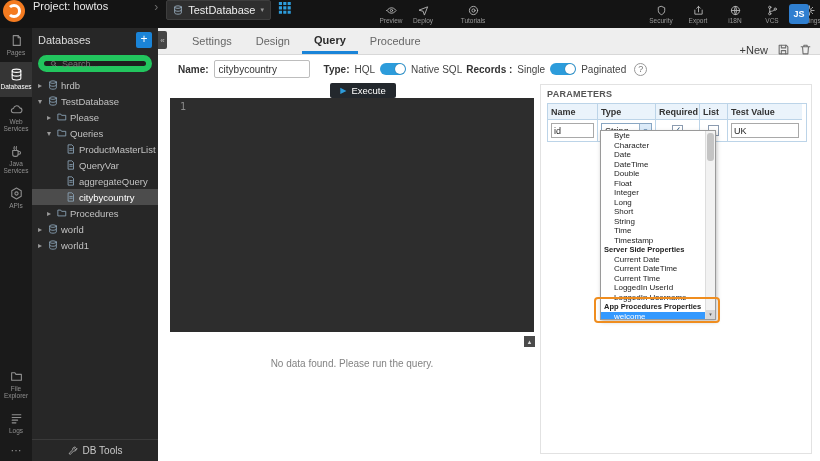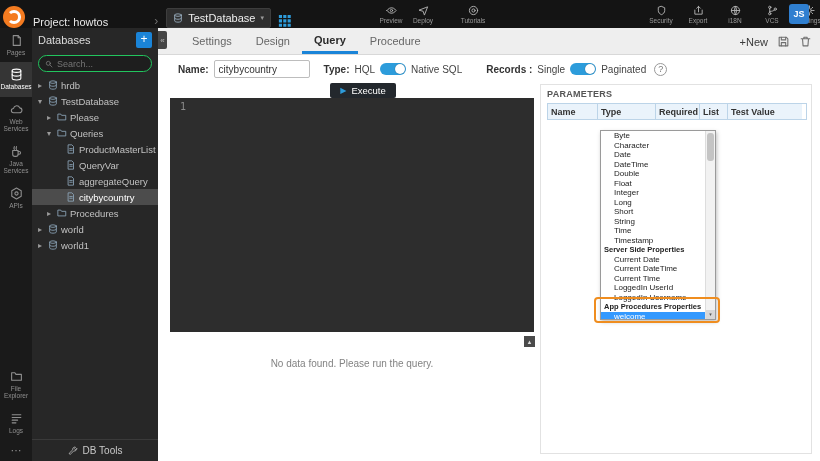--- a/index.html
+++ b/index.html
@@ -1,21 +1,21 @@
 <!DOCTYPE html>
 <html><head>
 <meta charset="utf-8">
 <style>
 *{margin:0;padding:0;box-sizing:border-box}
 html,body{width:820px;height:461px;overflow:hidden;background:#fff;font-family:"Liberation Sans",sans-serif}
 #app{position:relative;width:820px;height:461px;background:#fff}
 svg{display:block}
 
 
-.topbar{position:absolute;left:0;top:0;width:820px;height:28px;background:#141414;display:flex;align-items:flex-end;color:#ccc;z-index:20}
+.topbar{position:absolute;left:0;top:0;width:820px;height:28px;background:#141414;display:flex;align-items:flex-start;color:#ccc;z-index:20}
 .logo{width:22px;height:22px;border-radius:50%;background:#f47b20;margin:0 8px 0 3px;position:relative;flex:none;cursor:pointer}
 .logo::after{content:"";position:absolute;left:4px;top:4px;width:8px;height:8px;border-radius:50%;border:3px solid #fff;border-left-color:transparent}
 .proj{font-size:11px;color:#e8e8e8;white-space:nowrap}
 .chev{color:#6d6d6d;font-size:12px;margin-left:46px}
 .db-select{margin-left:8px;height:20px;background:#2e2e2e;border:1px solid #3d3d3d;border-radius:2px;display:flex;align-items:center;gap:5px;padding:0 6px;font-size:11px;color:#eee;cursor:pointer}
 .db-select .ic{width:10px;height:10px;color:#9fb4c6}
 .db-select .ic svg{width:10px;height:10px}
 .caret{font-size:7px;color:#9a9a9a}
 .grid-ic{margin-left:6px;width:15px;height:15px;color:#2d9cdb;cursor:pointer}
 .grid-ic svg{width:15px;height:15px}
@@ -33,49 +33,49 @@
 .rail-item{display:flex;flex-direction:column;align-items:center;gap:2px;padding:6px 1px;color:#8f8f8f;font-size:6.5px;line-height:1.15;text-align:center;cursor:pointer}
 .rail-item svg{width:13px;height:13px}
 .rail-item.active{background:#353535;color:#fff}
 .rail-item.more{font-size:11px;color:#8f8f8f;padding:4px 0}
 .rail-spacer{flex:1}
 
 
 .sidebar{position:absolute;left:32px;top:28px;width:126px;height:433px;background:#272727;display:flex;flex-direction:column;z-index:10}
 .sb-header{height:24px;display:flex;align-items:center;padding:0 6px;color:#ddd;font-size:11px;flex:none}
 .sb-add{margin-left:auto;width:16px;height:16px;background:#1a84d8;color:#fff;border-radius:2px;font-size:12px;line-height:14px;text-align:center;cursor:pointer}
-.sb-search{margin:3px 6px 5px;height:17px;background:#1e1e1e;border:1px solid #22c55e;border-radius:9px;display:flex;align-items:center;padding:0 6px;gap:4px;flex:none}
+.sb-search{margin:3px 6px 5px;height:17px;background:#1e1e1e;border:6px solid #22c55e;border-radius:9px;display:flex;align-items:center;padding:0 6px;gap:4px;flex:none}
 .sb-search svg{width:8px;height:8px;color:#8a8a8a;flex:none}
 .sb-search input{flex:1;min-width:0;background:transparent;border:none;outline:none;color:#bbb;font-size:9px}
 .tree{flex:1;overflow:hidden;font-size:9.5px;color:#c2c2c2}
 .tree-row{height:16px;display:flex;align-items:center;gap:3px;cursor:pointer;white-space:nowrap}
 .tree-row.selected{background:#4c4c4c;color:#fff}
 .tree-row .tw{width:7px;color:#9a9a9a;font-size:8px;flex:none}
 .tree-row .ti{width:10px;height:10px;color:#8fa8bd;flex:none}
 .tree-row .ti svg{width:10px;height:10px}
 .sb-footer{height:22px;border-top:1px solid #3a3a3a;display:flex;align-items:center;justify-content:center;gap:5px;color:#c9c9c9;font-size:10px;cursor:pointer;flex:none}
 .sb-footer svg{width:10px;height:10px;color:#b9b9b9}
 .collapse-handle{position:absolute;left:158px;top:31px;width:9px;height:18px;background:#454545;color:#bbb;font-size:8px;display:flex;align-items:center;justify-content:center;border-radius:0 2px 2px 0;cursor:pointer;z-index:11}
 
 
 .main{position:absolute;left:158px;top:28px;width:662px;height:433px;background:#fff}
 .tabstrip{position:absolute;left:0;top:0;width:662px;height:27px;background:#eeeeee;border-bottom:1px solid #d8d8d8;display:flex;align-items:stretch;padding-left:22px}
 .tab{padding:0 12px;display:flex;align-items:center;font-size:11px;color:#666;cursor:pointer}
 .tab.active{color:#2a2a2a;font-weight:bold;border-bottom:3px solid #1a84d8}
-.strip-actions{position:absolute;right:8px;top:0;height:27px;display:flex;align-items:center;gap:9px}
+.strip-actions{position:absolute;right:8px;top:8px;height:27px;display:flex;align-items:center;gap:9px}
 .new-btn{font-size:11px;color:#3a3a3a;cursor:pointer}
 .strip-ic{width:13px;height:13px;color:#6d6d6d;cursor:pointer}
 .strip-ic svg{width:13px;height:13px}
 
 
 .configrow{position:absolute;left:0;top:27px;width:662px;height:28px;display:flex;align-items:center;padding-left:20px;font-size:10px;color:#333;background:#fff}
 .lbl{font-weight:bold}
 .name-input{width:96px;height:18px;border:1px solid #bdbdbd;border-radius:2px;font-size:10px;padding:0 4px;color:#333;margin-left:5px;outline:none}
 .sw-lbl{font-size:10px;color:#444}
-.gap14{margin-left:14px}.gap16{margin-left:24px}.gap5{margin-left:5px}
+.gap14{margin-left:14px}.gap16{margin-left:4px}.gap5{margin-left:5px}
 .toggle{width:26px;height:12px;border-radius:7px;background:#2d9cdb;position:relative;margin:0 5px;cursor:pointer;flex:none}
 .toggle .knob{position:absolute;right:1px;top:1px;width:10px;height:10px;border-radius:50%;background:#fff;box-shadow:0 0 1px rgba(0,0,0,.5)}
 .help{width:13px;height:13px;border-radius:50%;border:1px solid #999;color:#777;font-size:9px;display:flex;align-items:center;justify-content:center;margin-left:8px;cursor:pointer}
 
 .execute{position:absolute;left:172px;top:55px;width:66px;height:15px;background:#23282d;border-radius:2px;display:flex;align-items:center;justify-content:center;gap:5px;cursor:pointer;z-index:3}
 .execute .play{color:#2d9cdb;font-size:8px;line-height:1}
 .execute .etxt{color:#fff;font-size:9.5px}
 
 
 .editor{position:absolute;left:12px;top:70px;width:364px;height:234px;background:#2d2d2d;display:flex;font-family:"DejaVu Sans Mono",monospace;font-size:10px}
@@ -479,20 +479,40 @@
     <section class="params">
       <div class="params-title">PARAMETERS</div>
       <div class="ptable">
         <div class="prow phead" id="phead">
             <div class="pcell c0">Name</div>
             <div class="pcell c1">Type</div>
             <div class="pcell c2">Required</div>
             <div class="pcell c3">List</div>
             <div class="pcell c4">Test Value</div>
           </div>
+        <div class="prow pbody">
+          <div class="pcell c0">
+              <input class="mini-input" value="id" style="">
+            </div>
+          <div class="pcell c1">
+            <div class="mini-select">
+              <span>String</span>
+              <span class="sel-btn">▼</span>
+            </div>
+          </div>
+          <div class="pcell c2">
+              <span class="cb" id="cb-required">✓</span>
+            </div>
+          <div class="pcell c3">
+              <span class="cb" id="cb-list"></span>
+            </div>
+          <div class="pcell c4">
+              <input class="mini-input" value="UK" style="">
+            </div>
+        </div>
       </div>
     </section>
   </main>
 
   <div class="type-dropdown">
     <div class="dd-list" id="dd-list">
         <div class="dd-item">Byte</div>
         <div class="dd-item">Character</div>
         <div class="dd-item">Date</div>
         <div class="dd-item">DateTime</div>

